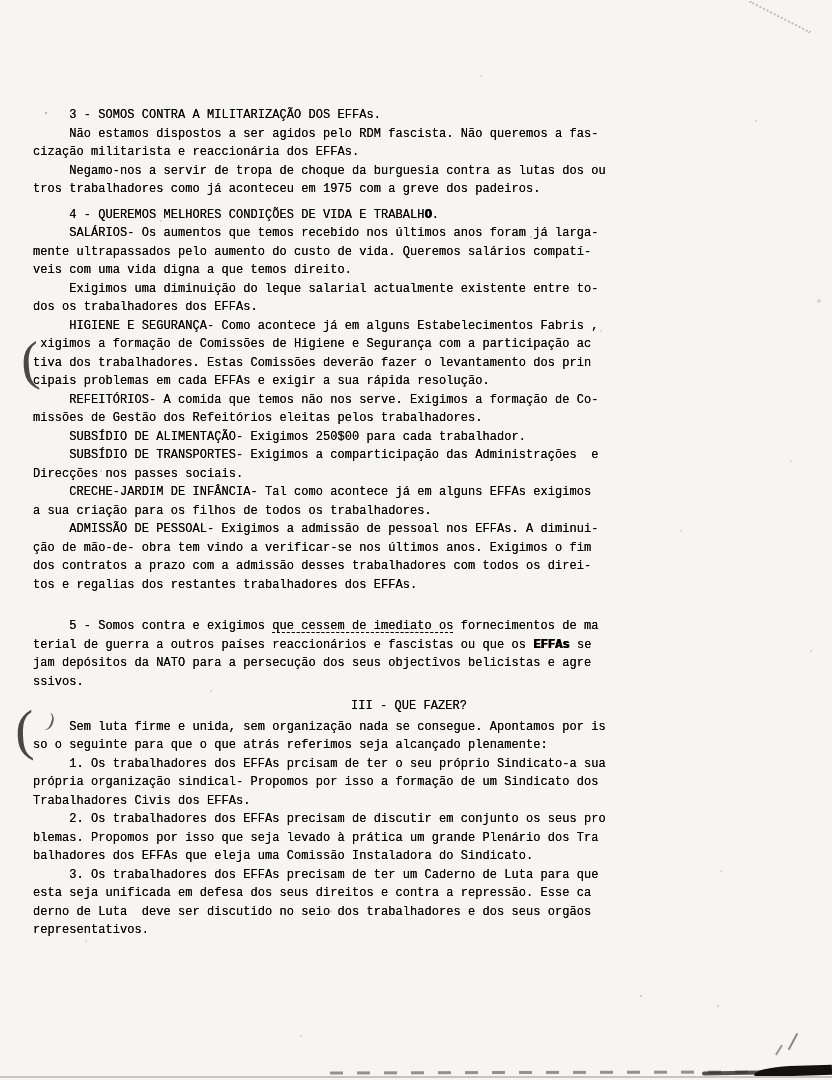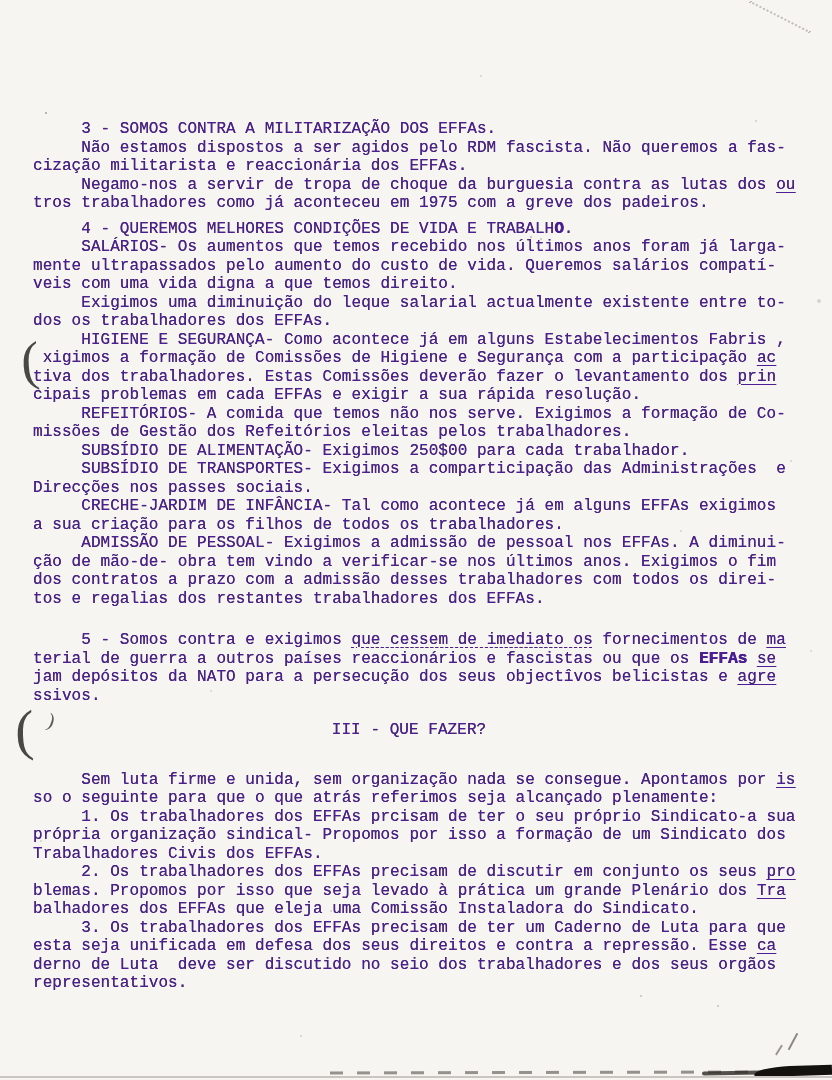--- a/index.html
+++ b/index.html
@@ -5,33 +5,33 @@
   html,body{margin:0;padding:0;background:#e8e7e4;}
   .page{
     position:relative;
     width:832px;height:1080px;
     background:#f6f5f2;
     overflow:hidden;
     font-family:"Liberation Mono","DejaVu Sans Mono",monospace;
   }
   
   .doc{
-    position:absolute;left:33px;top:120px;
-    font-size:16px;line-height:18.5px;letter-spacing:0.05px;
-    color:#4c1d95;
+    position:absolute;left:33px;top:106px;
+    font-size:12px;line-height:18.5px;letter-spacing:0.05px;
+    color:#000000;
     white-space:pre;
     text-shadow:0 0 .55px rgba(33,31,28,.85);
   }
   .block{margin:0;}
   .sp-lg{margin-top:7px;}
   .sp-md{margin-top:23px;}
-  .sp-sm{margin-top:16px;}
-  .sp-xl{margin-top:31px;}
+  .sp-sm{margin-top:6px;}
+  .sp-xl{margin-top:2px;}
   .center{text-align:center;width:752px;}
-  .useg-solid{text-decoration:underline;text-underline-offset:3px;text-decoration-thickness:1.4px;}
+  .useg-solid{text-underline-offset:3px;text-decoration-thickness:1.4px;}
   .useg-dash{text-decoration:underline dashed;text-underline-offset:3px;text-decoration-thickness:1.4px;}
   .ov{font-weight:bold;text-shadow:0.6px 0 0 currentColor,0 0 .6px rgba(33,31,28,.9);}
   
   .margin-mark{
     position:absolute;
     font-family:"Liberation Serif","DejaVu Serif",serif;
     color:#4a4844;line-height:1;
   }
   .mark1{left:21px;top:334px;font-size:54px;transform:rotate(-4deg);}
   .mark2{left:15px;top:702px;font-size:56px;transform:rotate(-2deg);}

